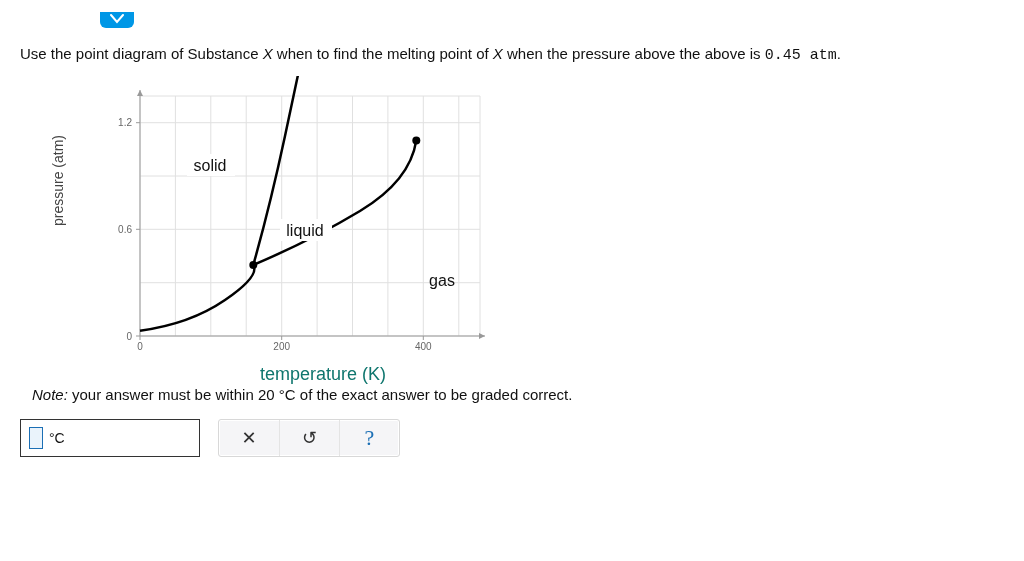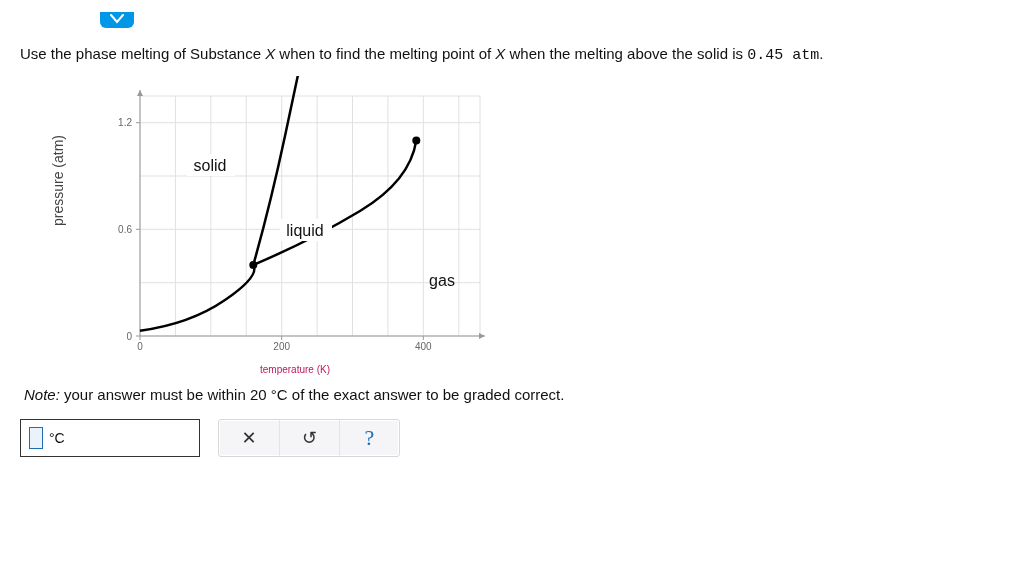--- a/index.html
+++ b/index.html
@@ -4,29 +4,29 @@
 <style>
   *{box-sizing:border-box}
   body{margin:0;padding:12px 20px;font-family:Arial,Helvetica,sans-serif;font-size:15px;color:#111;background:#fff;width:1024px}
   .dropdown-tab{display:inline-block;background:#0097e6;border-radius:0 0 6px 6px;padding:2px 10px 4px 10px;margin-left:80px;margin-bottom:6px}
   .dropdown-tab svg{display:block}
   .question{margin:6px 0 10px 0;line-height:1.4}
   .question .mono{font-family:Liberation Mono, monospace}
   .question .ital{font-style:italic}
   .chart-wrap{position:relative;width:420px;height:300px;margin:4px 0 4px 60px}
   .ylabel{position:absolute;left:-30px;top:150px;transform:rotate(-90deg);transform-origin:left top;font-size:14px;color:#444}
-  .xlabel{position:absolute;left:180px;top:288px;font-size:10px;color:#be185d}
+  .xlabel{position:absolute;left:180px;top:288px;font-size:18px;color:#0f766e}
   svg.chart{display:block}
   .gridline{stroke:#e0e0e0;stroke-width:1}
   .axis{stroke:#999;stroke-width:1}
   .ticklabel{font-size:10px;fill:#666;font-family:Arial}
   .region-label{font-size:16px;fill:#111;font-family:Arial}
   .curve{stroke:#000;stroke-width:2.5;fill:none}
   .tripledot{fill:#000}
-  .note{margin:10px 0 16px 4px}
+  .note{margin:10px 0 16px 12px}
   .note .ital{font-style:italic}
   .answer-row{display:flex;align-items:center;gap:18px}
   .answer-box{border:1.5px solid #333;width:180px;height:38px;display:flex;align-items:center;padding:0 8px}
   .placeholder{width:14px;height:22px;border:1px solid #1b6fb5;background:#eaf3fb;margin-right:6px}
   .unit{font-size:14px}
   .btn-bar{display:flex;align-items:center;border:1px solid #d8d8d8;border-radius:3px;background:#f5f5f7;box-shadow:inset 0 0 0 1px #fff}
   .btn{width:60px;height:36px;display:flex;align-items:center;justify-content:center;font-size:18px;color:#333}
   .btn+.btn{border-left:1px solid #e4e4e4}
   .btn.q{color:#1b6fb5;font-size:22px;font-family:"Times New Roman",serif}
 </style>
@@ -35,21 +35,21 @@
 
 
 
 <div class="dropdown-tab">
   <svg width="14" height="10" viewBox="0 0 14 10">
       <path d="M1 1 L7 8 L13 1" stroke="#fff" stroke-width="2" fill="none" stroke-linecap="round"></path>
     </svg>
 </div>
 
 <div class="question">
-  <span>Use the phase melting of Substance </span><span class="ital">X</span><span> when to find the melting point of </span><span class="ital">X</span><span> when the melting above the solid is </span><span class="mono">0.45 atm</span><span>.</span>
+  <span>Use the point diagram of Substance </span><span class="ital">X</span><span> when to find the melting point of </span><span class="ital">X</span><span> when the pressure above the above is </span><span class="mono">0.45 atm</span><span>.</span>
 </div>
 
 <div class="chart-wrap">
   <div class="ylabel">pressure (atm)</div>
   <svg class="chart" width="420" height="300" viewBox="0 0 420 300">
 
     <g>
       <line class="gridline" x1="60" y1="20" x2="60" y2="260"></line>
       <line class="gridline" x1="95.4" y1="20" x2="95.4" y2="260"></line>
       <line class="gridline" x1="130.8" y1="20" x2="130.8" y2="260"></line>

